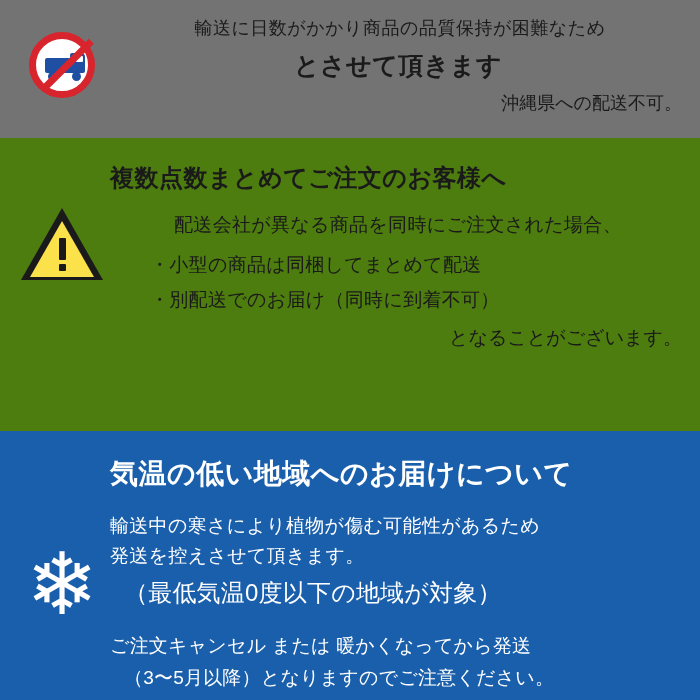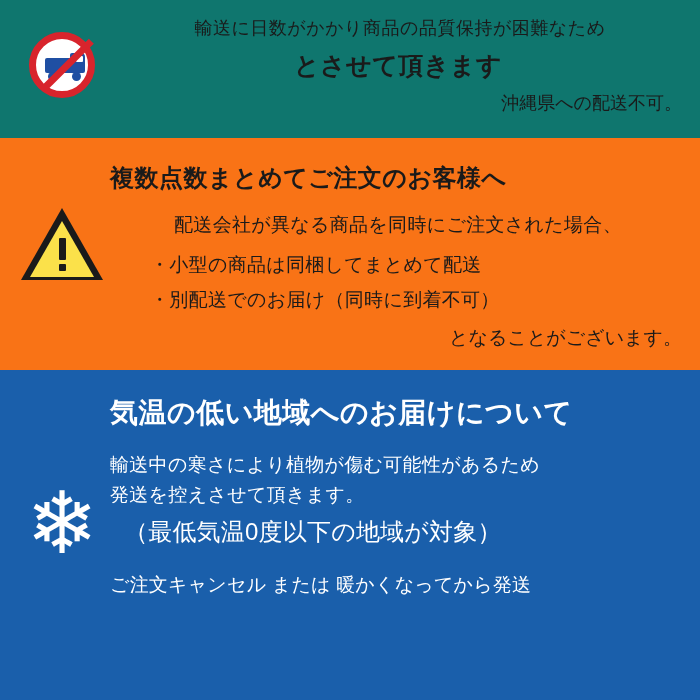--- a/index.html
+++ b/index.html
@@ -16,21 +16,21 @@
   .page {
     width: 700px;
     height: 700px;
     position: relative;
     display: flex;
     flex-direction: column;
   }
 
   
   .sec-okinawa {
-    background: #0f766e;
+    background: #737373;
     height: 138px;
     display: flex;
     align-items: flex-start;
     box-sizing: border-box;
     padding: 10px 14px 0 14px;
   }
   .okinawa-icon {
     width: 96px;
     flex: 0 0 96px;
     display: flex;
@@ -115,22 +115,22 @@
   }
   .okinawa-line3 {
     font-size: 18px;
     text-align: right;
     margin-top: 9px;
     padding-right: 4px;
   }
 
   
   .sec-multi {
-    background: #f97316;
-    height: 232px;
+    background: #4d7c0f;
+    height: 293px;
     display: flex;
     box-sizing: border-box;
     padding: 14px 14px 0 14px;
   }
   .multi-icon {
     width: 96px;
     flex: 0 0 96px;
     display: flex;
     align-items: flex-start;
     justify-content: center;
@@ -310,16 +310,17 @@
   <section class="sec-cold">
     <div class="cold-icon">
       <span class="snowflake">❄</span>
     </div>
     <div class="cold-text">
       <div class="cold-title">気温の低い地域へのお届けについて</div>
       <div class="cold-line">輸送中の寒さにより植物が傷む可能性があるため</div>
       <div class="cold-line2">発送を控えさせて頂きます。</div>
       <div class="cold-note">（最低気温0度以下の地域が対象）</div>
       <div class="cold-last1">ご注文キャンセル または 暖かくなってから発送</div>
+      <div class="cold-last2">（3〜5月以降）となりますのでご注意ください。</div>
     </div>
   </section>
 
 </div>
 
 </body></html>

